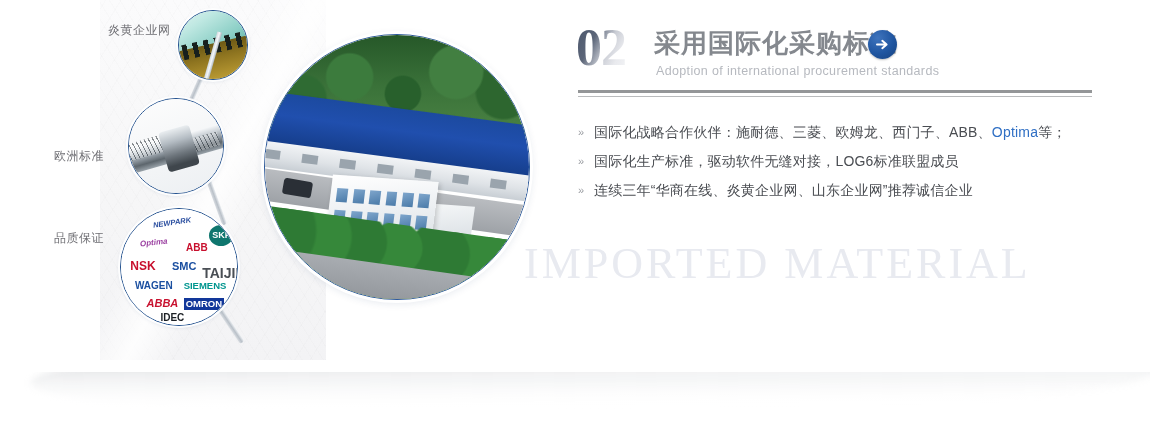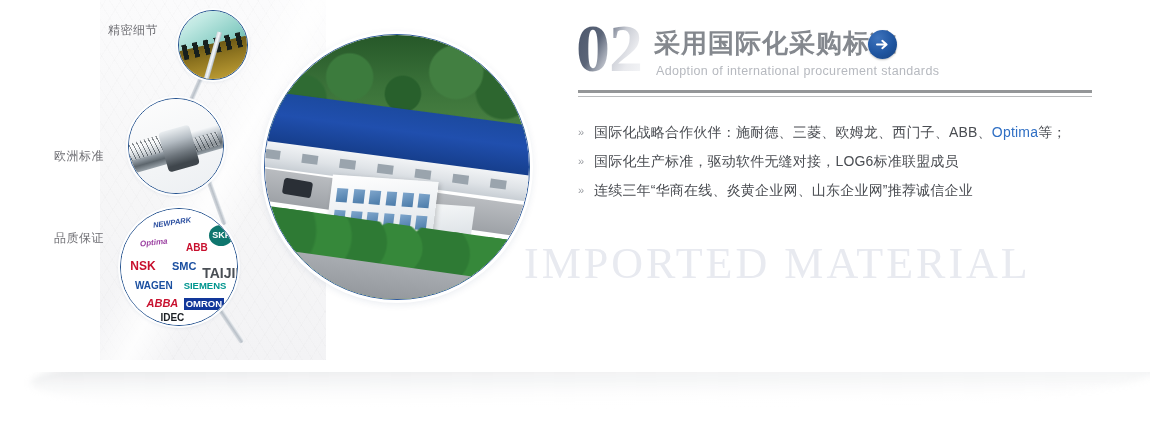--- a/index.html
+++ b/index.html
@@ -187,21 +187,21 @@
     transform: rotate(8deg);
   }
 
   
   #right { position:absolute; left:576px; top:0; width:540px; height:430px; }
 
   #header-row { position:absolute; left:0; top:22px; height:70px; width:100%; }
   #big-number {
     position:absolute; left:0; top:0;
     font-family:"Liberation Serif", serif; font-weight:bold;
-    font-size:68px; line-height:52px; letter-spacing:-1px;
+    font-size:52px; line-height:52px; letter-spacing:-1px;
     background: linear-gradient(118deg,#4a556b 0%, #5b6578 34%, #c9ccd4 58%, #e9eaee 78%, #f4f5f7 100%);
     -webkit-background-clip:text; background-clip:text; color:transparent;
   }
   #title-main {
     position:absolute; left:78px; top:4px;
     font-size:26px; font-weight:bold; color:#84888e; letter-spacing:1px;
     white-space:nowrap;
   }
   #arrow-icon {
     position:absolute; left:292px; top:8px;
@@ -294,21 +294,21 @@
         <span class="logo" style="left: 44%; top: 45%; font-size: 11px; color: rgb(27, 79, 160);">SMC</span>
         <span class="logo" style="left: 70%; top: 49%; font-size: 14px; color: rgb(74, 79, 85);">TAIJING</span>
         <span class="logo" style="left: 12%; top: 62%; font-size: 10px; color: rgb(27, 79, 160);">WAGEN</span>
         <span class="logo" style="left: 54%; top: 62%; font-size: 9.5px; color: rgb(0, 150, 143);">SIEMENS</span>
         <span class="logo" style="left: 22%; top: 77%; font-size: 11px; color: rgb(200, 16, 46); font-style: italic;">ABBA</span>
         <span class="logo" style="left: 54%; top: 77%; font-size: 9.5px; color: rgb(255, 255, 255); background: rgb(18, 55, 154); padding: 1px 2px;">OMRON</span>
         <span class="logo" style="left: 34%; top: 90%; font-size: 10px; color: rgb(27, 31, 36);">IDEC</span>
       </div>
   </div>
 
-  <div class="side-label" id="label-precision">精密细节</div>
+  <div class="side-label" id="label-precision">炎黄企业网</div>
   <div class="side-label" id="label-europe">欧洲标准</div>
   <div class="side-label" id="label-quality">品质保证</div>
 
   <div id="factory-circle">
     <div class="sky"></div>
     <div class="forest"></div>
     <div class="roof"></div>
     <div class="wall-long">
       <i class="win" style="left:6%"></i>
         <i class="win" style="left:18%"></i>

